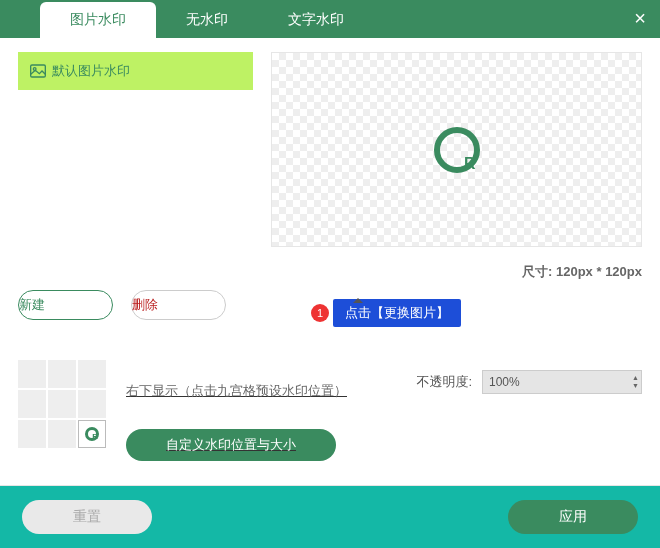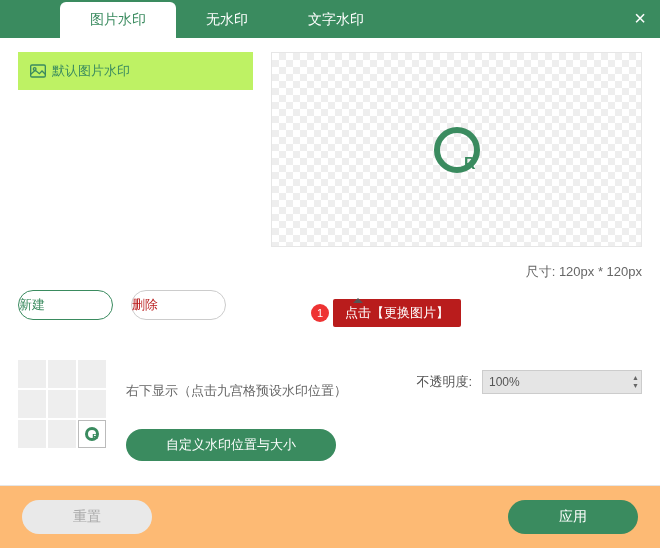--- a/index.html
+++ b/index.html
@@ -10,21 +10,21 @@
     height: 548px;
     overflow: hidden;
     font-size: 13px;
     color: #333;
   }
   .header {
     background: #3a8b5f;
     height: 38px;
     display: flex;
     align-items: flex-end;
-    padding-left: 60px;
+    padding-left: 40px;
     position: relative;
   }
   .tab {
     color: #fff;
     padding: 9px 30px;
     cursor: pointer;
     font-size: 14px;
   }
   .tab.active {
     background: #fff;
@@ -133,20 +133,21 @@
   .red-box {
     border: 3px solid #e33;
     padding: 2px 4px;
     display: inline-block;
     border-radius: 2px;
   }
   .size-label {
     margin-left: auto;
     color: #666;
     font-size: 13px;
+    font-weight: bold;
   }
   .tooltip {
     position: absolute;
     top: 36px;
     left: 40px;
     display: flex;
     align-items: center;
     z-index: 5;
   }
   .tooltip-num {
@@ -154,21 +155,21 @@
     background: #e33;
     color: #fff;
     border-radius: 50%;
     font-size: 11px;
     display: flex;
     align-items: center;
     justify-content: center;
     margin-right: 4px;
   }
   .tooltip-body {
-    background: #b91c1c;
+    background: #1d4ed8;
     color: #fff;
     padding: 5px 12px;
     font-size: 13px;
     border-radius: 2px;
     position: relative;
   }
   .tooltip-body::before {
     content: "";
     position: absolute;
     top: -6px; left: 20px;
@@ -196,20 +197,21 @@
     cursor: pointer;
     display:flex;align-items:center;justify-content:center;
   }
   .cell.sel {
     background: #fff;
     border: 1px solid #bbb;
   }
   .grid-text-col {
     flex: 1;
     padding-top: 22px;
+    text-decoration: underline;
   }
   .grid-label {
     color: #666;
     font-size: 13px;
   }
   .custom-btn {
     background: #3a8b5f;
     color: #fff;
     border-radius: 16px;
     padding: 7px 20px;
@@ -266,21 +268,21 @@
     color: #666;
   }
   .footer {
     position: absolute;
     bottom: 0;
     left: 0; right: 0;
     border-top: 1px solid #e5e5e5;
     padding: 14px 22px;
     display: flex;
     gap: 18px;
-    background:#fdba74;
+    background:#14b8a6;
   }
   .f-btn {
     border-radius: 18px;
     padding: 8px 0;
     width: 130px;
     text-align: center;
     font-size: 14px;
     cursor: pointer;
   }
   .f-reset {

